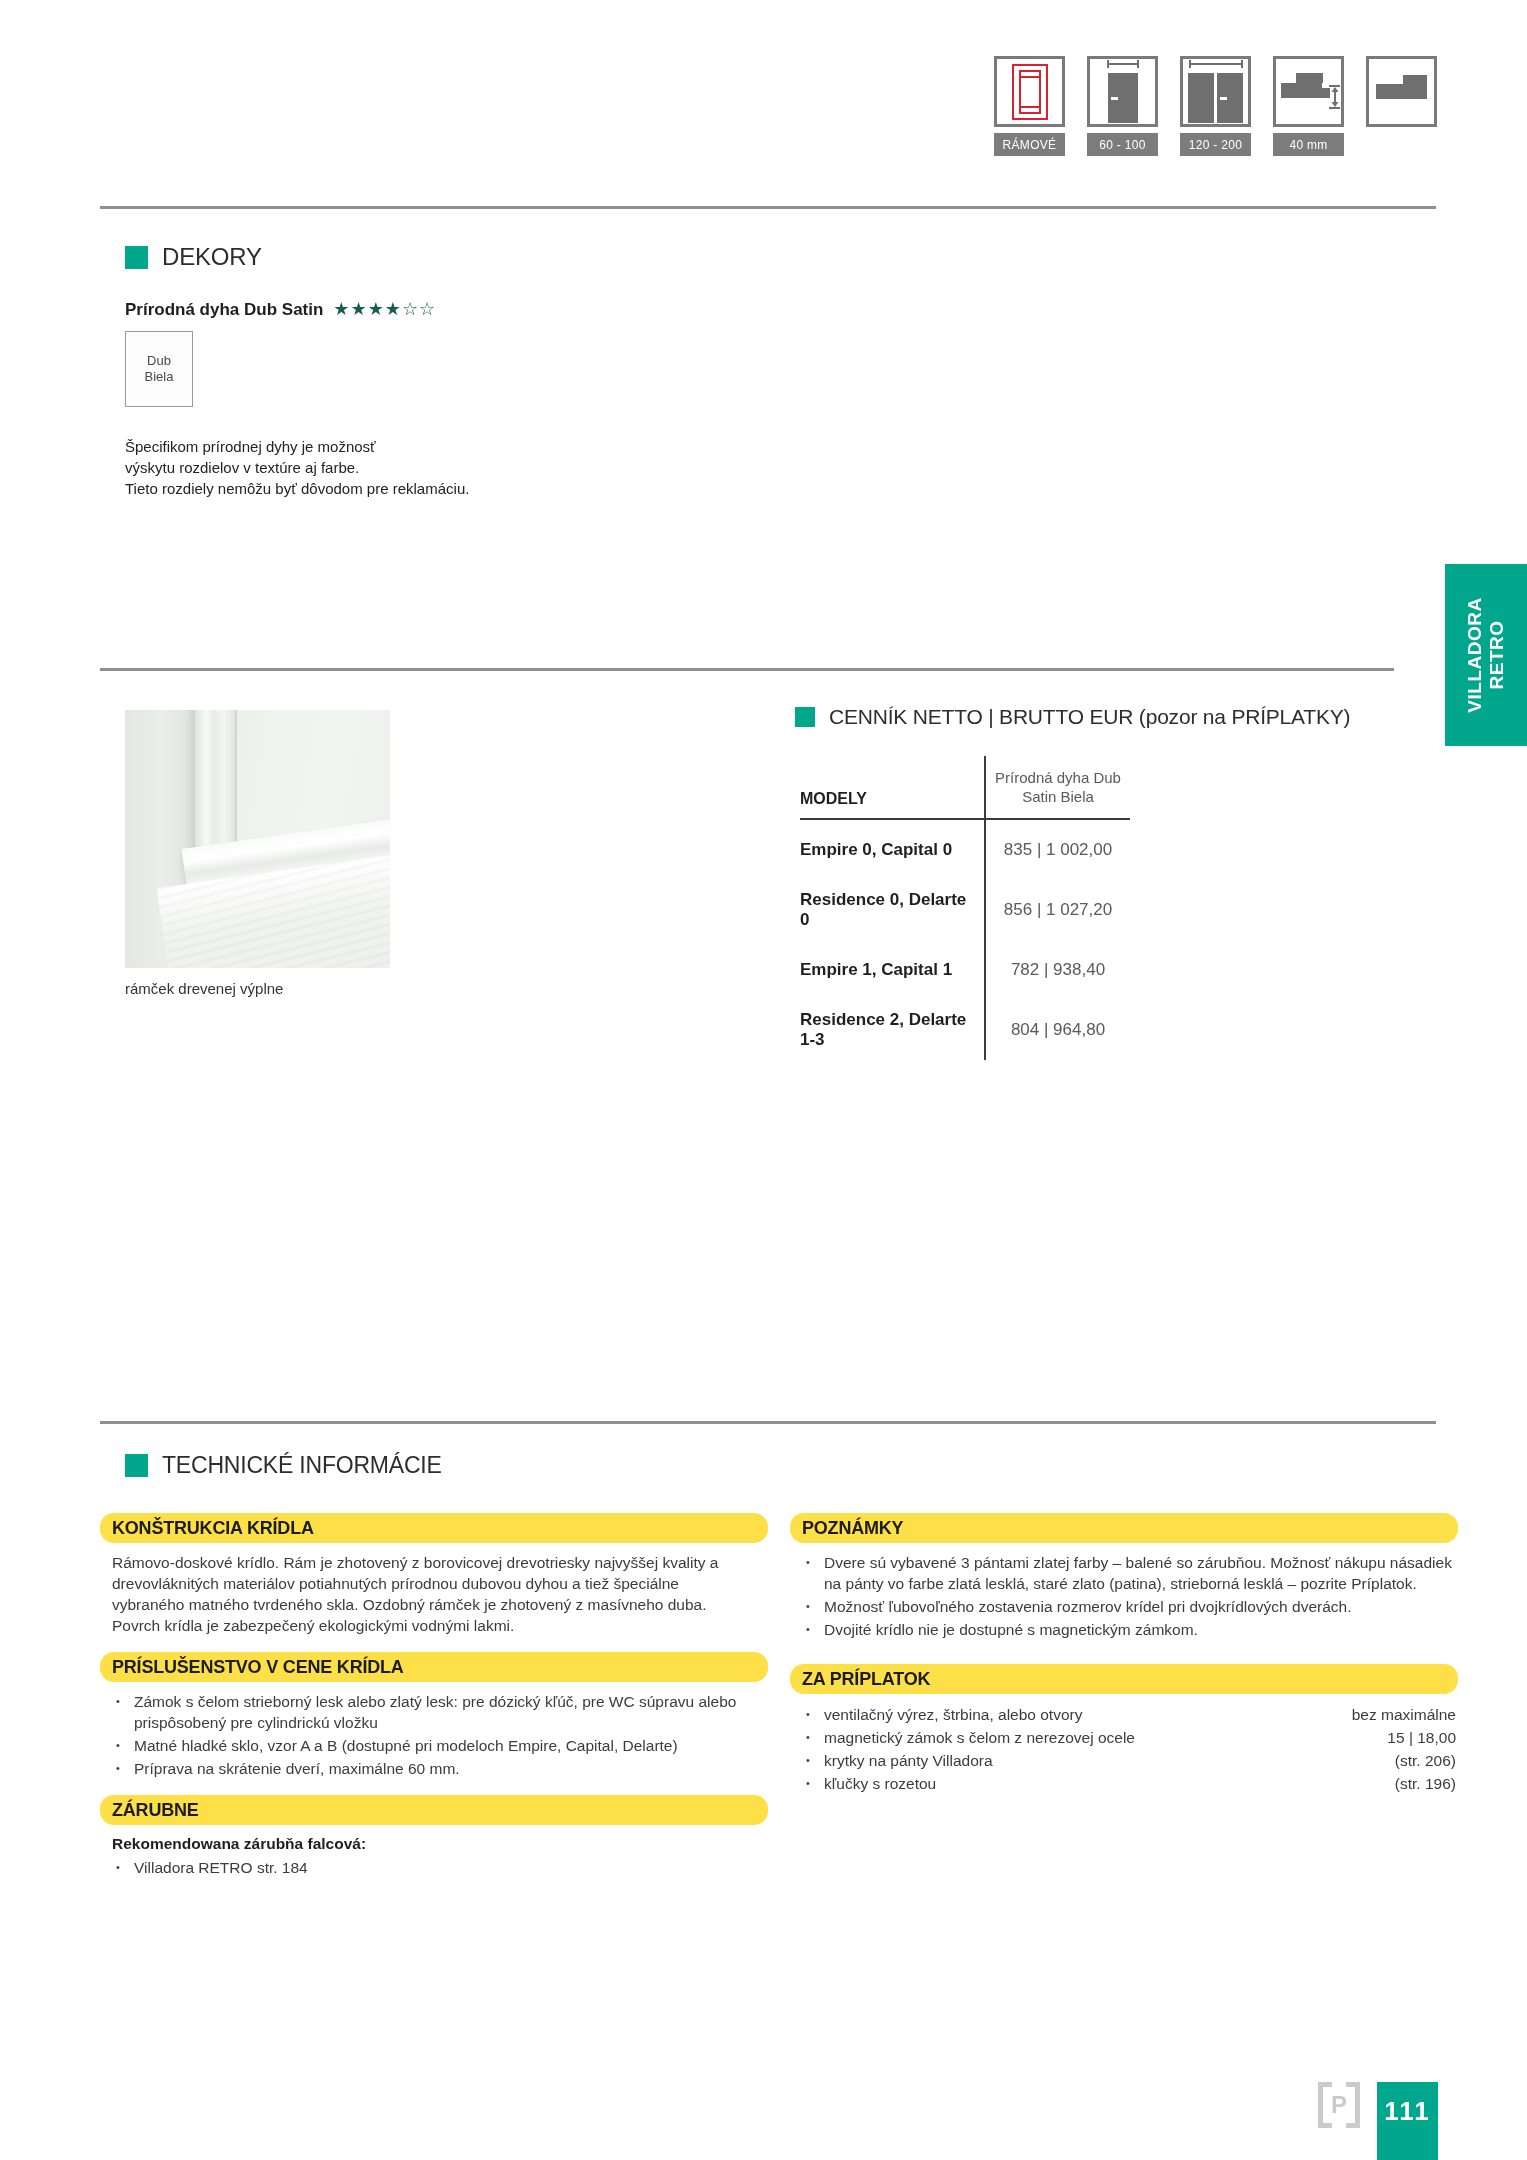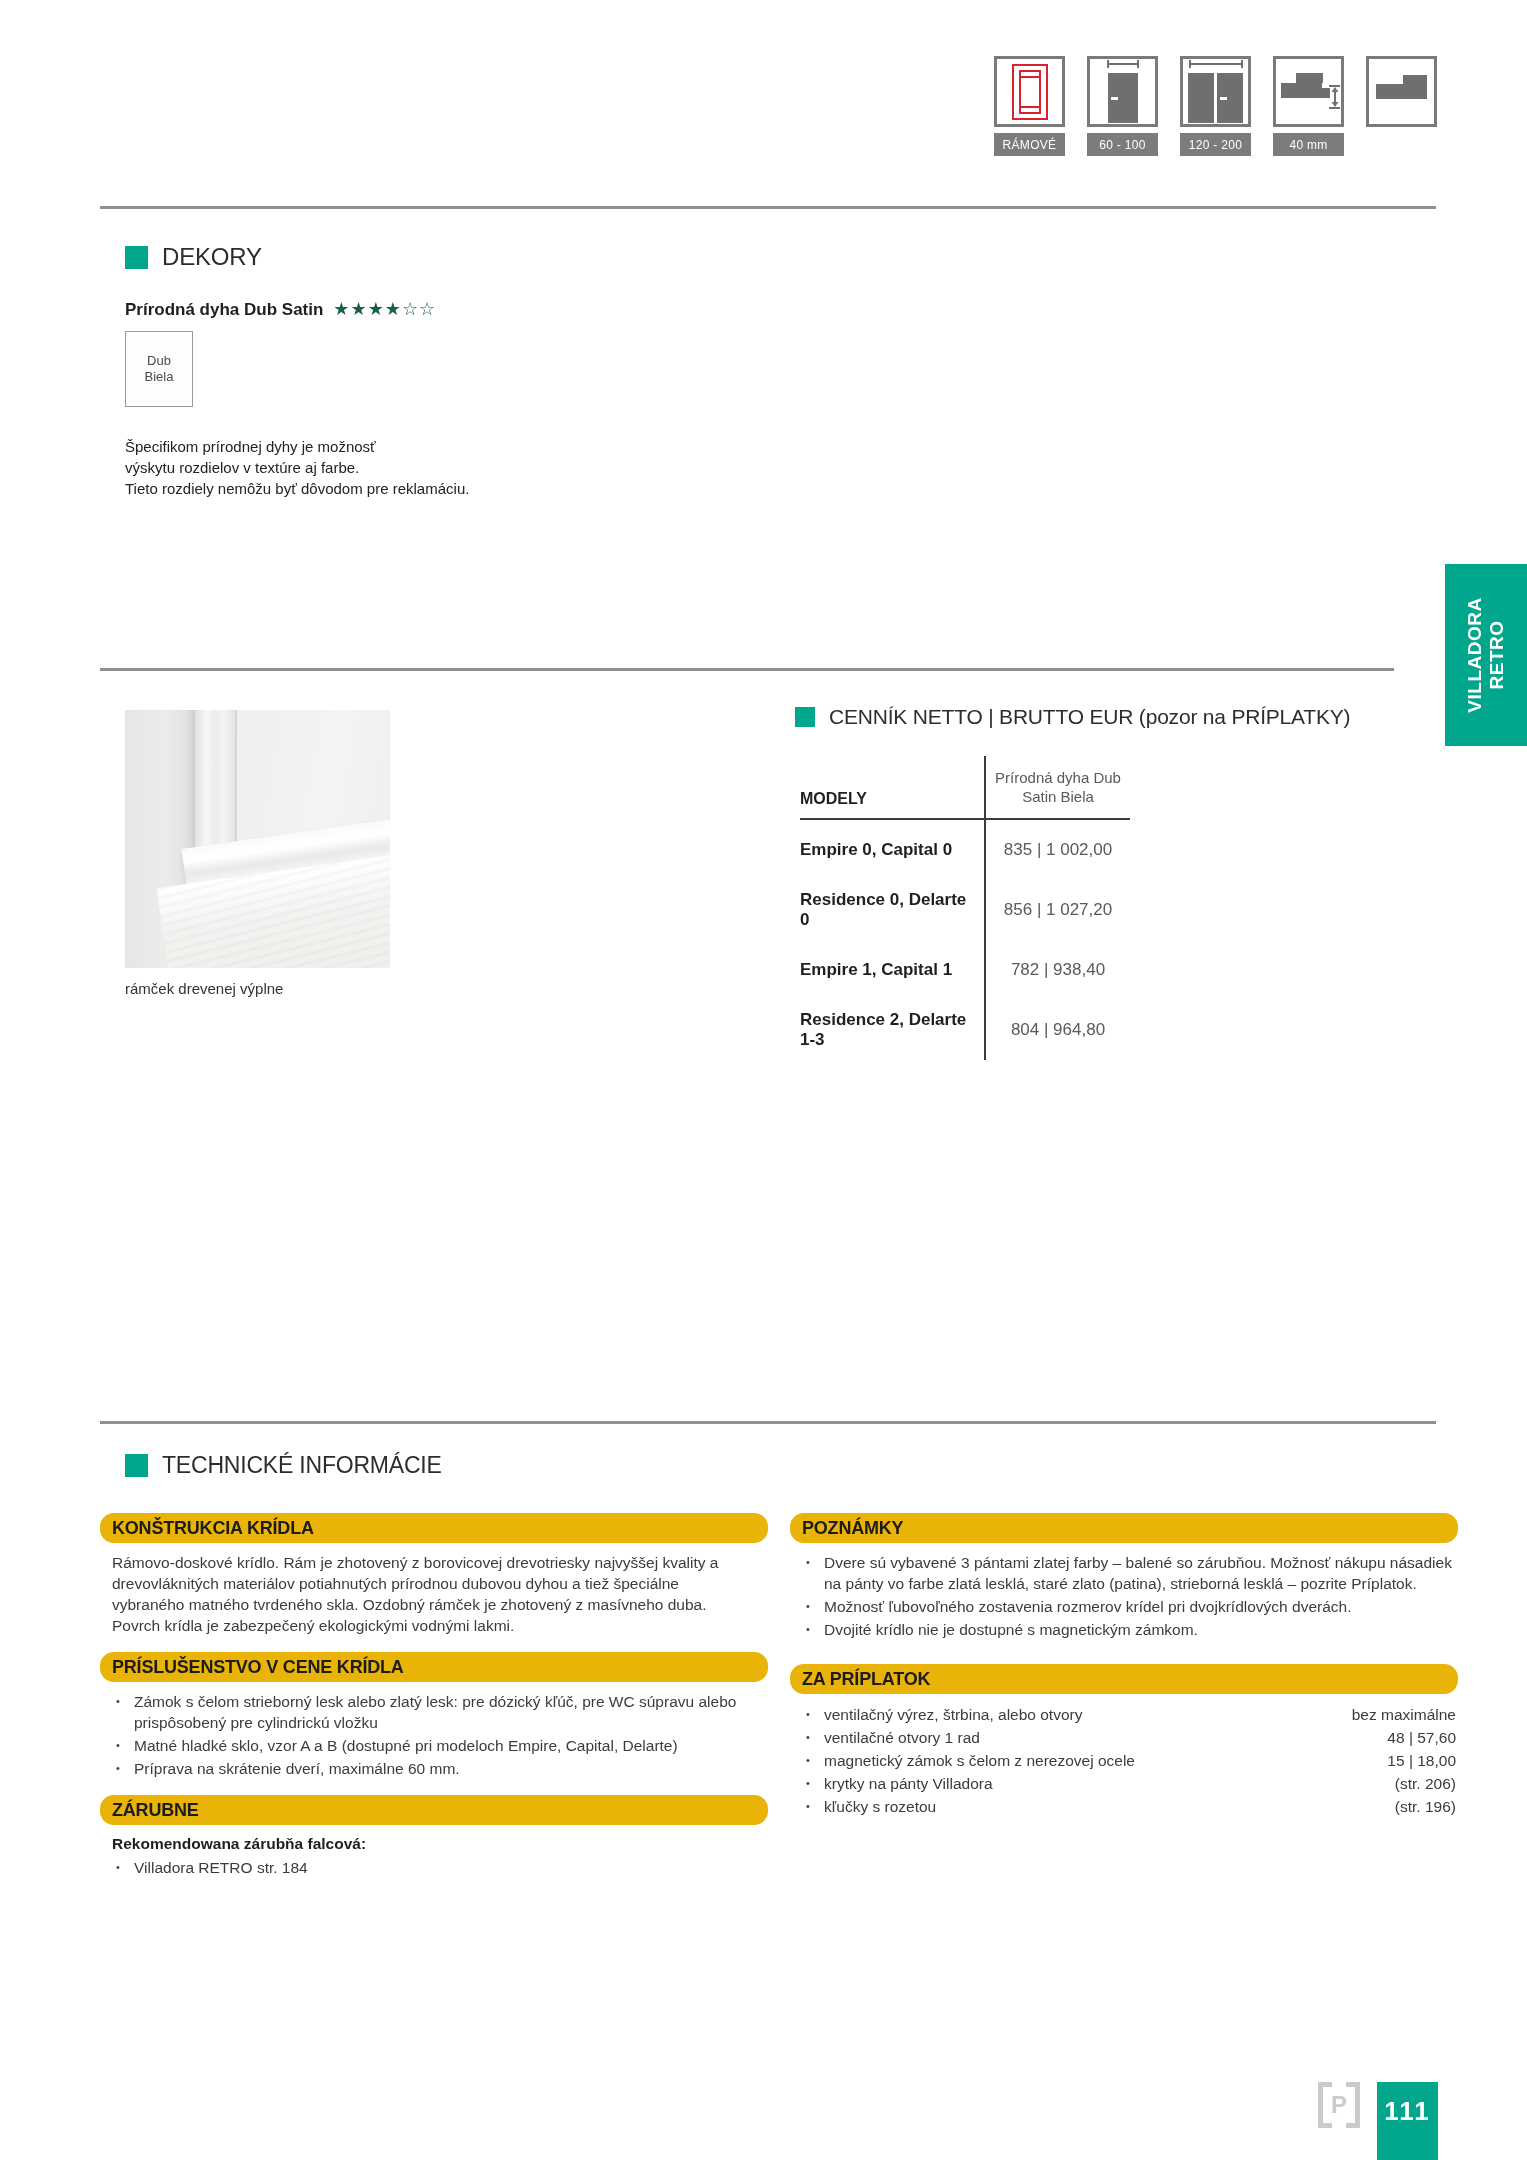--- a/index.html
+++ b/index.html
@@ -84,21 +84,21 @@
   .pt-header .pt-c1 { display:flex; align-items:flex-end; padding-bottom:10px; font-weight:bold; color:#1f1f1f; }
   .pt-header .pt-c2 { font-size:15px; line-height:19px; flex-direction:column; justify-content:center; }
   .pt-data { height:60px; }
   .pt-data .pt-c1 { display:flex; align-items:center; font-weight:bold; font-size:17px; color:#1f1f1f; }
   .pt-data .pt-c2 { font-size:17px; }
 
   
   .tech-head { left:125px; top:1452px; }
   .col { position:absolute; top:1513px; width:668px; }
   .col-left { left:100px; } .col-right { left:790px; }
-  .bar { height:30px; background:#eab308; display:flex; align-items:center; padding-left:12px;
+  .bar { height:30px; background:#fde047; display:flex; align-items:center; padding-left:12px;
          font-weight:bold; font-size:18px; color:#1c1c1c; letter-spacing:-.2px;border-radius:14px; }
   .body-text { margin:9px 0 0 12px; font-size:15.5px; line-height:21px; color:#3c3c3c; width:636px; }
   .blist { margin:9px 0 0 12px; list-style:none; }
   .blist li { position:relative; padding-left:22px; font-size:15.5px; line-height:21px; color:#3c3c3c;
               margin-bottom:2px; }
   .blist li::before { content:"•"; position:absolute; left:4px; top:0; font-size:11px; line-height:21px; color:#3c3c3c; } .gap16 { margin-top:16px; } .gap24 { margin-top:24px;text-align:center; }
   .subhead { margin:10px 0 0 12px; font-weight:bold; font-size:15.5px; color:#1f1f1f; }
   .fee-list { margin:9px 0 0 12px; list-style:none; }
   .fee-list li { position:relative; display:flex; justify-content:space-between; padding-left:22px;
                  font-size:15.5px; line-height:23px; color:#3c3c3c; }
@@ -273,24 +273,20 @@
       <li>Dvere sú vybavené 3 pántami zlatej farby – balené so zárubňou. Možnosť nákupu násadiek na pánty vo farbe zlatá lesklá, staré zlato (patina), strieborná lesklá – pozrite Príplatok.</li>
       <li>Možnosť ľubovoľného zostavenia rozmerov krídel pri dvojkrídlových dverách.</li>
       <li>Dvojité krídlo nie je dostupné s magnetickým zámkom.</li>
     </ul>
 
     <div class="bar gap24">ZA PRÍPLATOK</div>
     <ul class="fee-list">
       <li>
         <span>ventilačný výrez, štrbina, alebo otvory</span>
         <span class="fee-val">bez maximálne</span>
-      </li>
-      <li>
-        <span>ventilačné otvory 1 rad</span>
-        <span class="fee-val">48 | 57,60</span>
       </li>
       <li>
         <span>magnetický zámok s čelom z nerezovej ocele</span>
         <span class="fee-val">15 | 18,00</span>
       </li>
       <li>
         <span>krytky na pánty Villadora</span>
         <span class="fee-val">(str. 206)</span>
       </li>
       <li>

